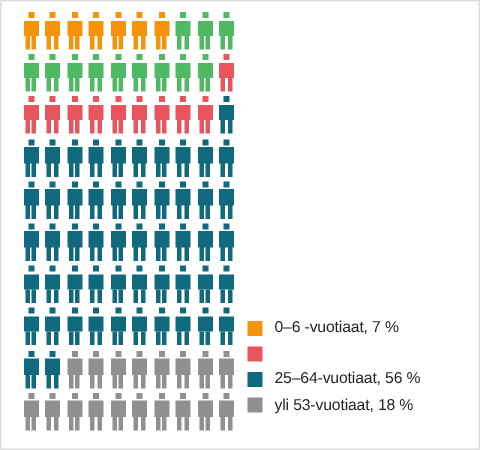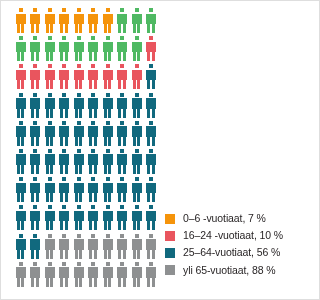--- a/index.html
+++ b/index.html
@@ -731,25 +731,24 @@
       </div>
     </div>
 
   <div id="legend">
       <div class="legend-row">
         <span class="legend-swatch" style="background: rgb(245, 148, 11);"></span>
         <span class="legend-label">0–6 -vuotiaat, 7 %</span>
       </div>
       <div class="legend-row">
         <span class="legend-swatch" style="background: rgb(233, 85, 94);"></span>
-        <span class="legend-label">16–24 -vuotiaat, 10 %</span>
       </div>
       <div class="legend-row">
         <span class="legend-swatch" style="background: rgb(17, 105, 126);"></span>
         <span class="legend-label">25–64-vuotiaat, 56 %</span>
       </div>
       <div class="legend-row">
         <span class="legend-swatch" style="background: rgb(142, 144, 145);"></span>
-        <span class="legend-label">yli 65-vuotiaat, 88 %</span>
+        <span class="legend-label">yli 53-vuotiaat, 18 %</span>
       </div>
     </div>
 
 </div>
 
 </body></html>

